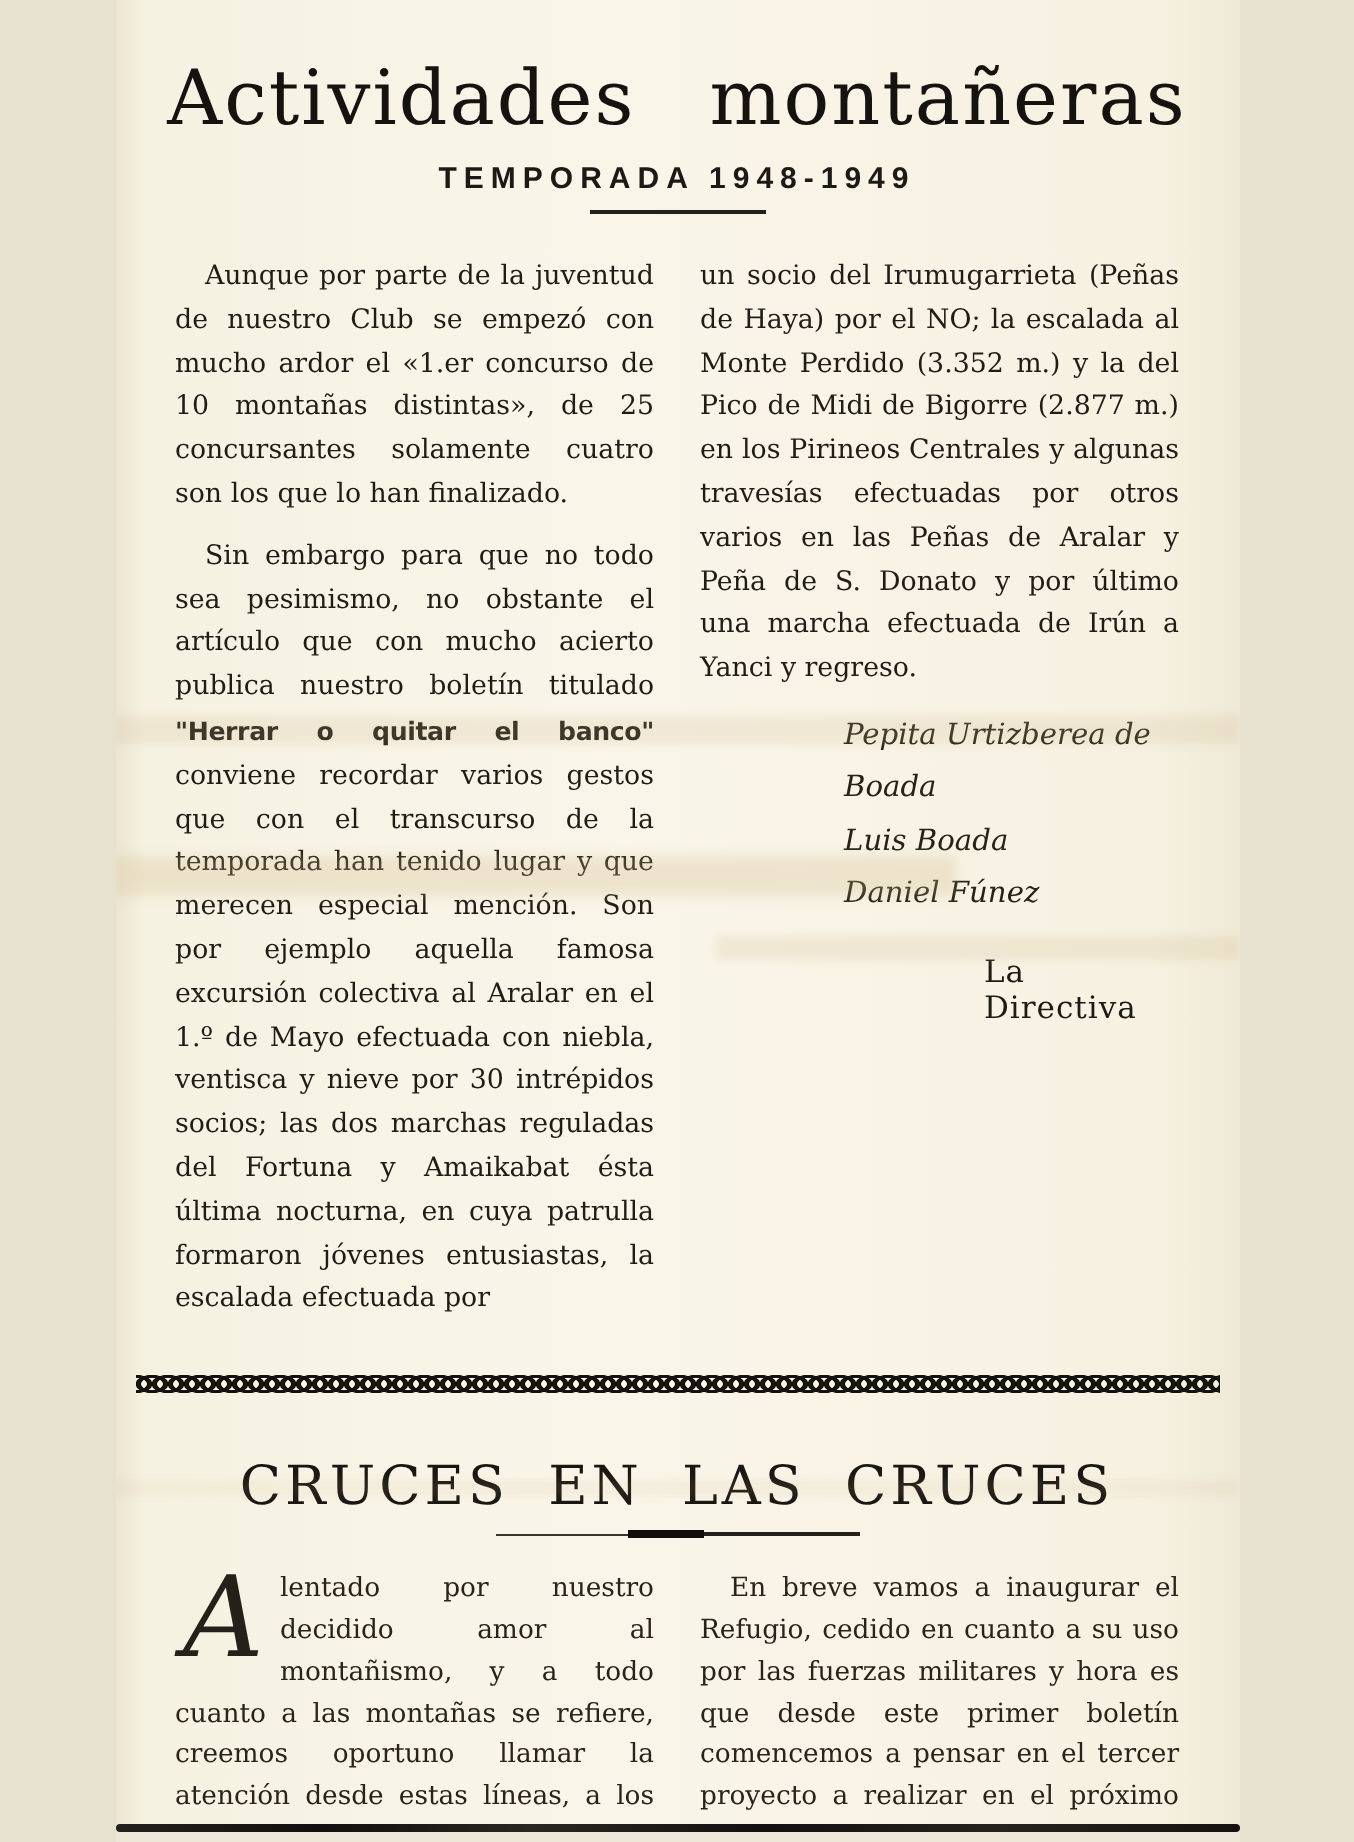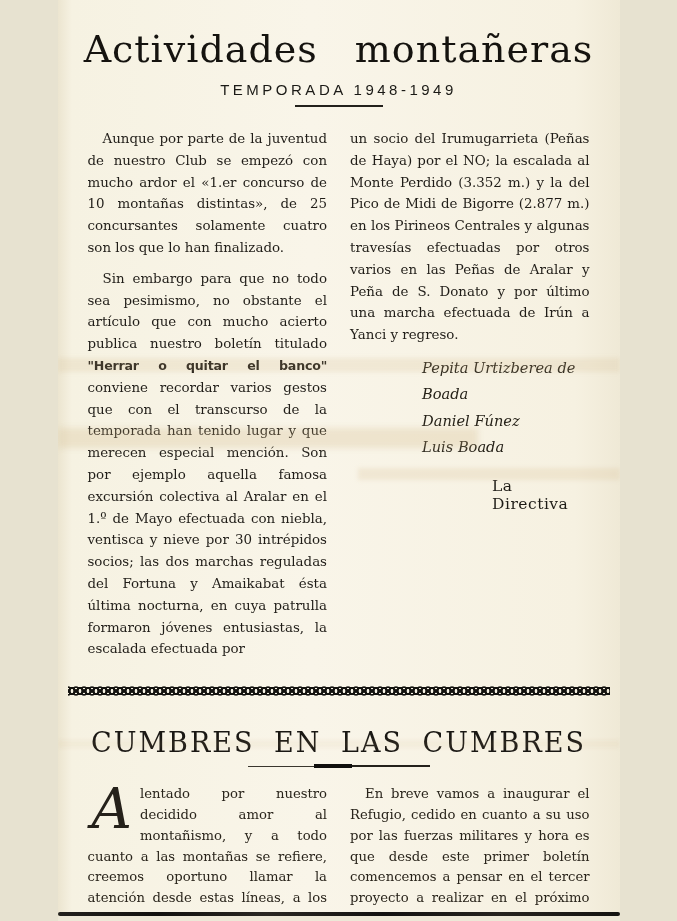--- a/index.html
+++ b/index.html
@@ -24,21 +24,21 @@
   .below-edge{position:absolute;left:0;right:0;bottom:0;height:5px;background:#ede8d7;}
 
   
   .masthead{padding-top:26px;text-align:center;}
   .title{
     font-family:"DejaVu Serif",serif;font-weight:normal;
     font-size:38px;line-height:46px;letter-spacing:1px;word-spacing:24px;
     color:#15130f;margin:0;
   }
   .subtitle{
-    font-family:"Liberation Sans",sans-serif;font-weight:normal;
+    font-family:"Liberation Sans",sans-serif;font-weight:bold;
     font-size:15px;letter-spacing:3.5px;color:#1b1a16;margin-top:9px;
   }
   .subtitle-rule{width:88px;height:2px;background:#23211c;margin:7px auto 0;}
 
   
   .cols{display:grid;grid-template-columns:1fr 1fr;column-gap:23px;padding:0 30px;}
   .cols.upper{margin-top:21px;}
   .col p{margin:0 0 9px;font-size:13.4px;line-height:21.8px;text-align:justify;}
   .indent{text-indent:15px;}
   .gothic{font-family:"DejaVu Sans",sans-serif;font-weight:bold;font-size:12.6px;letter-spacing:-0.2px;}
@@ -95,30 +95,30 @@
 
   <section class="cols upper">
     <div class="col">
       <p class="indent">Aunque por parte de la juventud de nuestro Club se empezó con mucho ardor el «1.er concurso de 10 montañas distintas», de 25 concursantes solamente cuatro son los que lo han finalizado.</p>
       <p class="indent"><span>Sin embargo para que no todo sea pesimismo, no obstante el artículo que con mucho acierto publica nuestro boletín titulado </span><span class="gothic">"Herrar o quitar el banco"</span><span> conviene recordar varios gestos que con el transcurso de la temporada han tenido lugar y que merecen especial mención. Son por ejemplo aquella famosa excursión colectiva al Aralar en el 1.º de Mayo efectuada con niebla, ventisca y nieve por 30 intrépidos socios; las dos marchas reguladas del Fortuna y Amaikabat ésta última nocturna, en cuya patrulla formaron jóvenes entusiastas, la escalada efectuada por</span></p>
     </div>
     <div class="col">
       <p>un socio del Irumugarrieta (Peñas de Haya) por el NO; la escalada al Monte Perdido (3.352 m.) y la del Pico de Midi de Bigorre (2.877 m.) en los Pirineos Centrales y algunas travesías efectuadas por otros varios en las Peñas de Aralar y Peña de S. Donato y por último una marcha efectuada de Irún a Yanci y regreso.</p>
       <ul class="finalists">
         <li>Pepita Urtizberea de Boada</li>
+        <li>Luis Boada</li>
         <li>Daniel Fúnez</li>
-        <li>Luis Boada</li>
       </ul>
       <div class="signature">La Directiva</div>
     </div>
   </section>
 
   <div class="chain-divider"></div>
 
-  <h2 class="section-heading">CUMBRES EN LAS CUMBRES</h2>
+  <h2 class="section-heading">CRUCES EN LAS CRUCES</h2>
   <div class="heading-rule">
     <span class="thin-l"></span>
       <span class="thick"></span>
       <span class="thin-r"></span>
   </div>
 
   <section class="cols lower">
     <div class="col">
       <p><span class="dropcap">A</span><span>lentado por nuestro decidido amor al montañismo, y a todo cuanto a las montañas se refiere, creemos oportuno llamar la atención desde estas líneas, a los buenos montañeros iruneses recordándoles la necesidad de suplir una omisión, fácil de descubrir, al pisar las cumbres de nuestra Peña de Haya, nuestro campo de acción por excelencia.</span></p>
       <p class="indent"><span>Va ya para un año que con tesón dimos fin a la primera obra de nuestra sociedad; la fuente del Irumugarrieta; como todos sabéis hoy alabada por todos cuantos suben hasta ella; obra que se pudo terminar gracias a la cooperación de tres entidades: </span></p>

